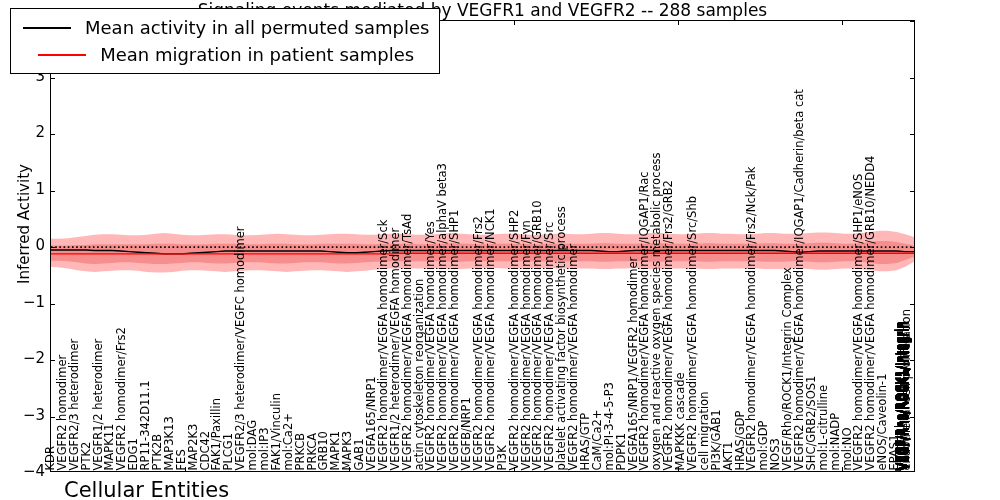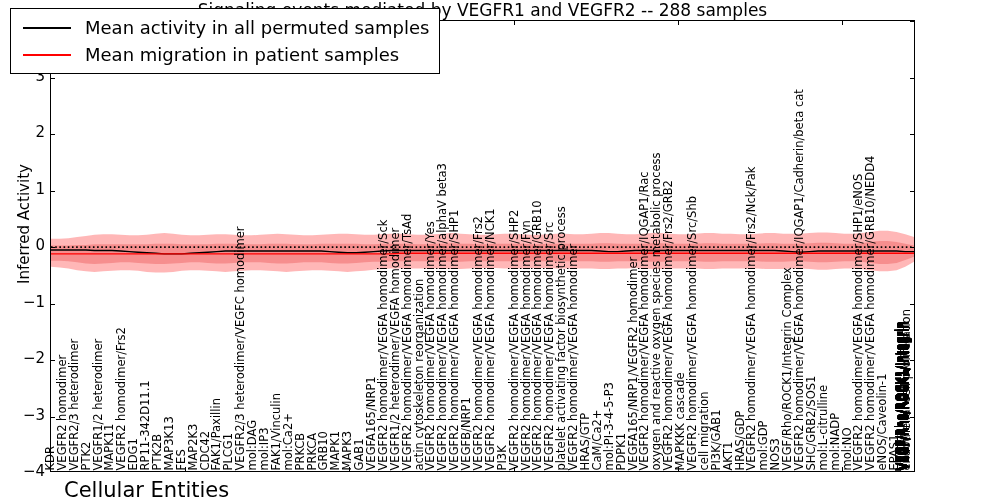--- a/index.html
+++ b/index.html
@@ -114,20 +114,21 @@
     left: 10px; top: 8px;
     background: #fff;
     border: 1.2px solid #000;
     padding: 5px 10px 5px 6px;
     z-index: 40;
   }
   .legend-row {
     display: flex;
     align-items: center;
     height: 27px;
+    justify-content: center;
   }
   .legend-swatch {
     width: 48px; height: 0;
     margin-right: 14px;
     margin-left: 6px;
   }
   .legend-text {
     font-size: 18px;
     white-space: nowrap;
   }

